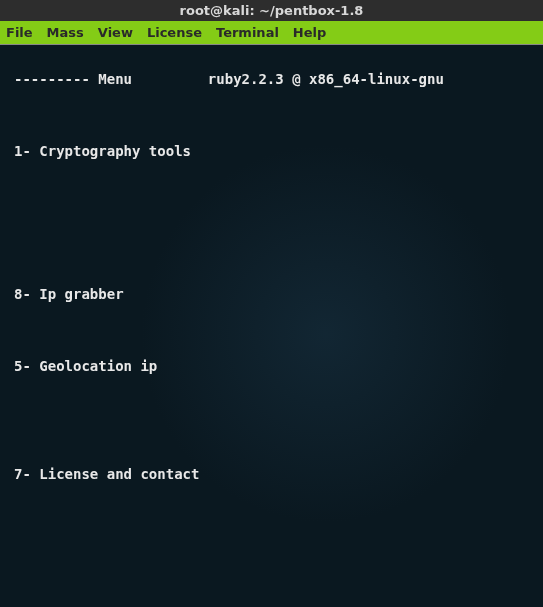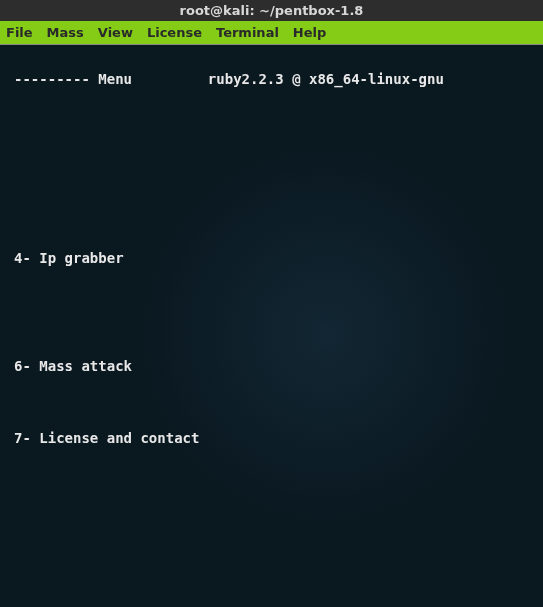--- a/index.html
+++ b/index.html
@@ -72,27 +72,28 @@
   <span class="menu-item">Mass</span>
   <span class="menu-item">View</span>
   <span class="menu-item">License</span>
   <span class="menu-item">Terminal</span>
   <span class="menu-item">Help</span>
 </div>
 
 <div class="terminal">
 <span class="line">--------- Menu         ruby2.2.3 @ x86_64-linux-gnu</span>
 <span class="line spacer"></span>
+<span class="line">1- Cryptography tools</span>
 <span class="line spacer"></span>
 <span class="line spacer"></span>
 <span class="line spacer"></span>
-<span class="line">4- Ip grabber</span>
+<span class="line">8- Ip grabber</span>
 <span class="line spacer"></span>
+<span class="line">5- Geolocation ip</span>
 <span class="line spacer"></span>
-<span class="line">6- Mass attack</span>
 <span class="line spacer"></span>
 <span class="line">7- License and contact</span>
 
 
 
 
 
 
 
 

